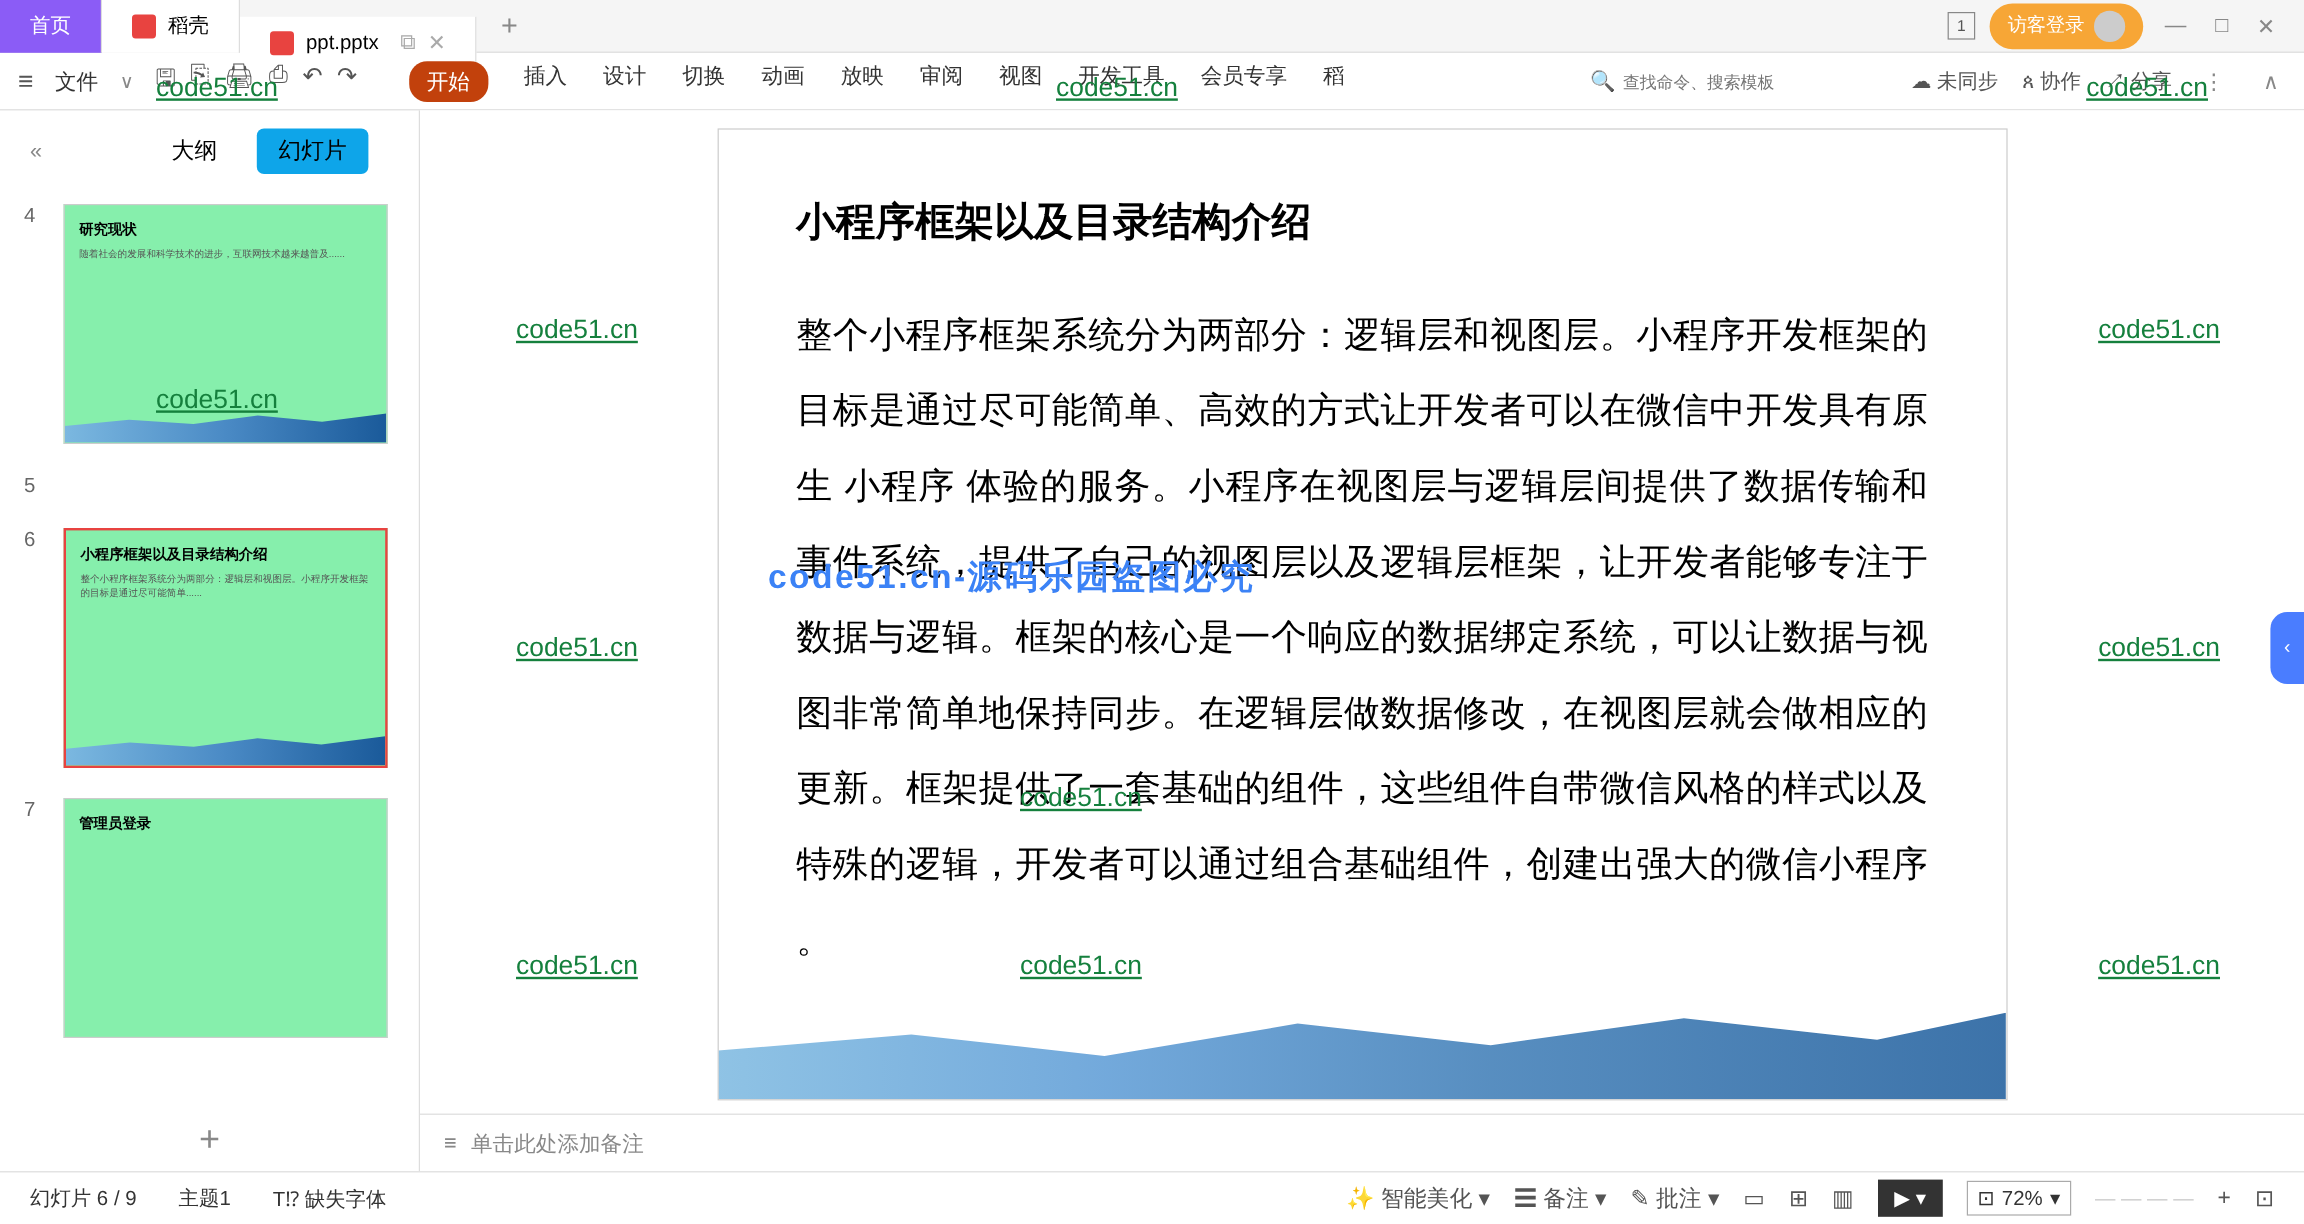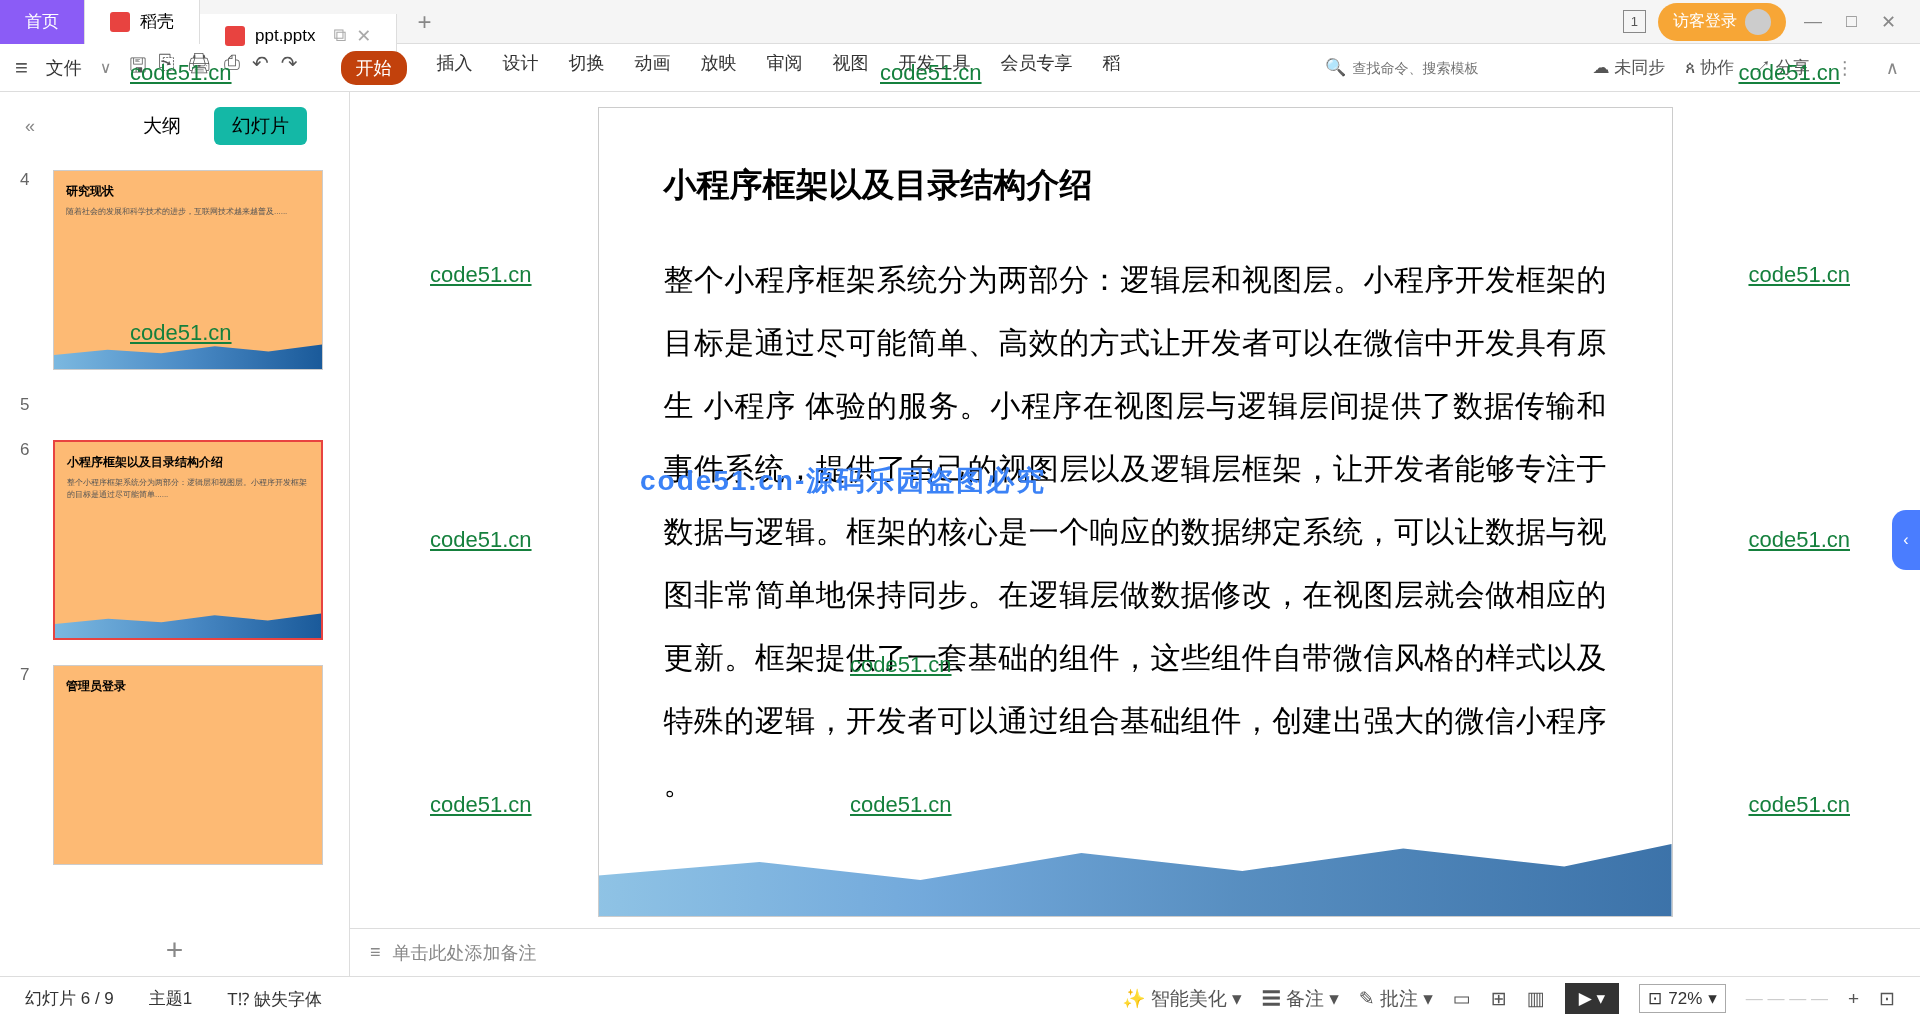--- a/index.html
+++ b/index.html
@@ -32,25 +32,25 @@
 .ribbon-right { margin-left: auto; display: flex; align-items: center; gap: 20px; font-size: 17px; color: #555; }
 .search-box { display: flex; align-items: center; gap: 6px; color: #aaa; font-size: 17px; }
 .search-box input { border: none; outline: none; font-size: 14px; width: 220px; }
 
 .main { display: flex; height: 890px; }
 .sidebar { width: 350px; border-right: 1px solid #ddd; display: flex; flex-direction: column; }
 .side-header { display: flex; align-items: center; padding: 15px 25px; gap: 40px; }
 .chev { font-size: 18px; color: #888; cursor: pointer; }
 .side-tabs { display: flex; gap: 15px; font-size: 19px; margin-left: 50px; }
 .side-tab { padding: 6px 18px; cursor: pointer; }
-.side-tab.active { background: #14b8a6; border-radius: 6px; text-align: center; }
+.side-tab.active { background: #0ea5e9; border-radius: 6px; text-align: center; }
 .thumb-list { flex: 1; overflow-y: auto; padding: 10px 20px; }
 .thumb-item { display: flex; gap: 15px; margin-bottom: 25px; }
 .thumb-num { font-size: 17px; color: #666; width: 18px; }
-.thumb { width: 270px; height: 200px; border: 1px solid #ccc; background: #fdba74; position: relative; padding: 12px; overflow: hidden; }
+.thumb { width: 270px; height: 200px; border: 1px solid #ccc; background: #86efac; position: relative; padding: 12px; overflow: hidden; }
 .thumb.selected { border: 2px solid #e84340; }
 .thumb-title { font-size: 12px; font-weight: bold; margin-bottom: 6px; }
 .thumb-text { font-size: 8px; color: #555; line-height: 1.5; }
 .thumb-wave { position: absolute; bottom: 0; left: 0; right: 0; height: 35px; background: linear-gradient(90deg, #7bb8e0 0%, #4a8ac5 50%, #1a5a9a 100%); clip-path: polygon(0 60%, 20% 45%, 40% 55%, 60% 35%, 80% 50%, 100% 30%, 100% 100%, 0 100%); }
 .thumb-add { display: flex; justify-content: center; padding: 15px; font-size: 30px; color: #888; cursor: pointer; }
 
 .canvas-area { flex: 1; background: #fff; position: relative; display: flex; justify-content: center; padding-top: 15px; }
 .slide { width: 1075px; height: 810px; border: 1px solid #ccc; background: #fff; position: relative; padding: 55px 65px; }
 .slide-title { font-size: 33px; font-weight: bold; margin-bottom: 40px; font-family: SimSun, serif; }
 .slide-body { font-size: 30px; line-height: 2.1; font-family: SimSun, serif; text-align: justify; }

